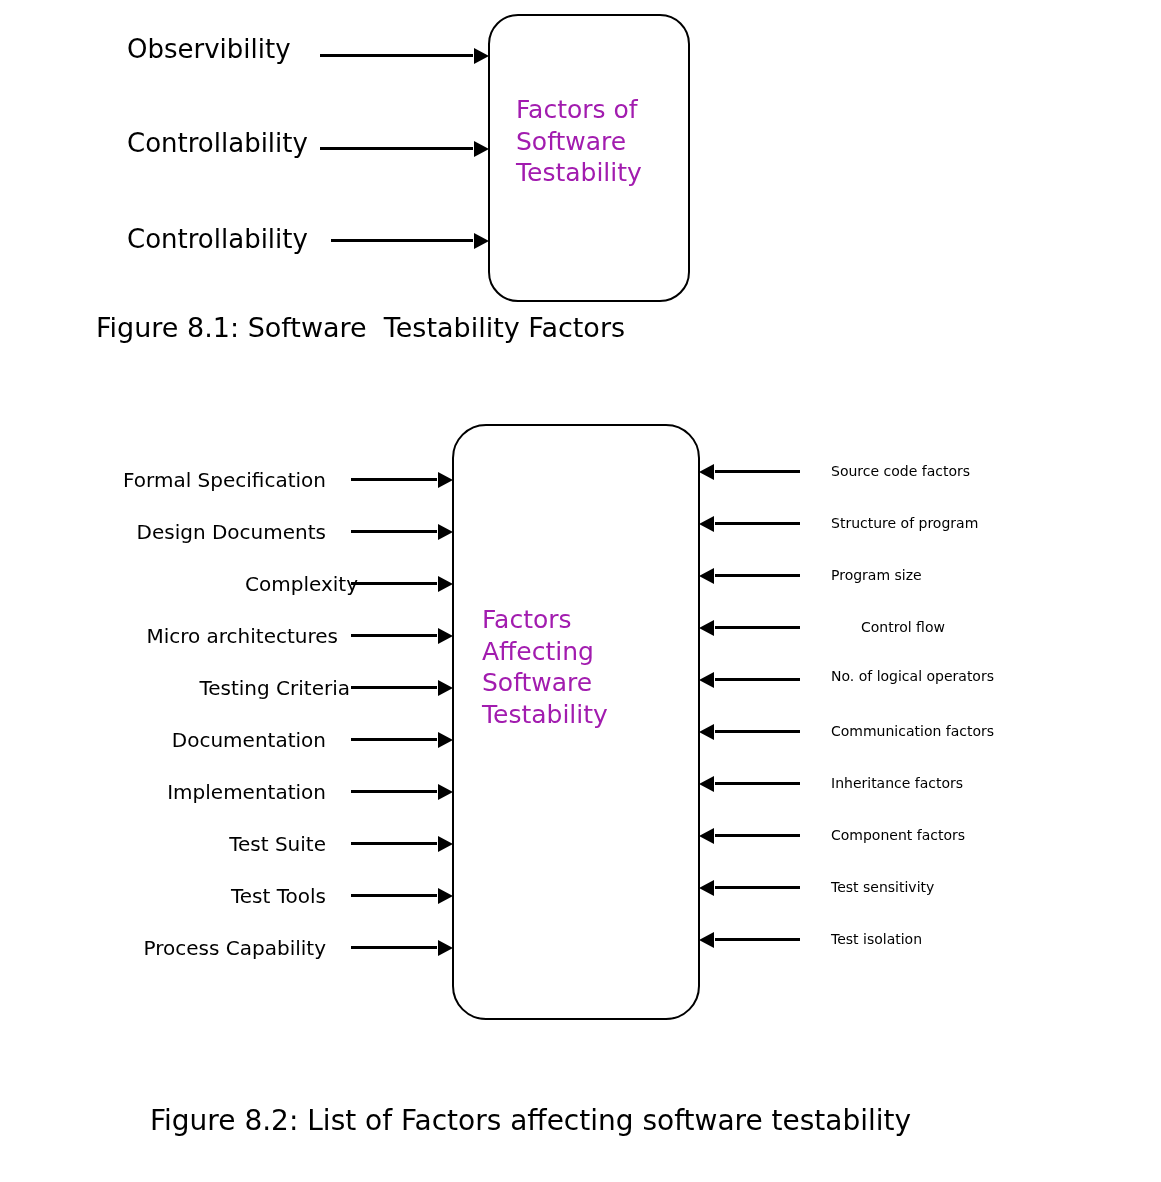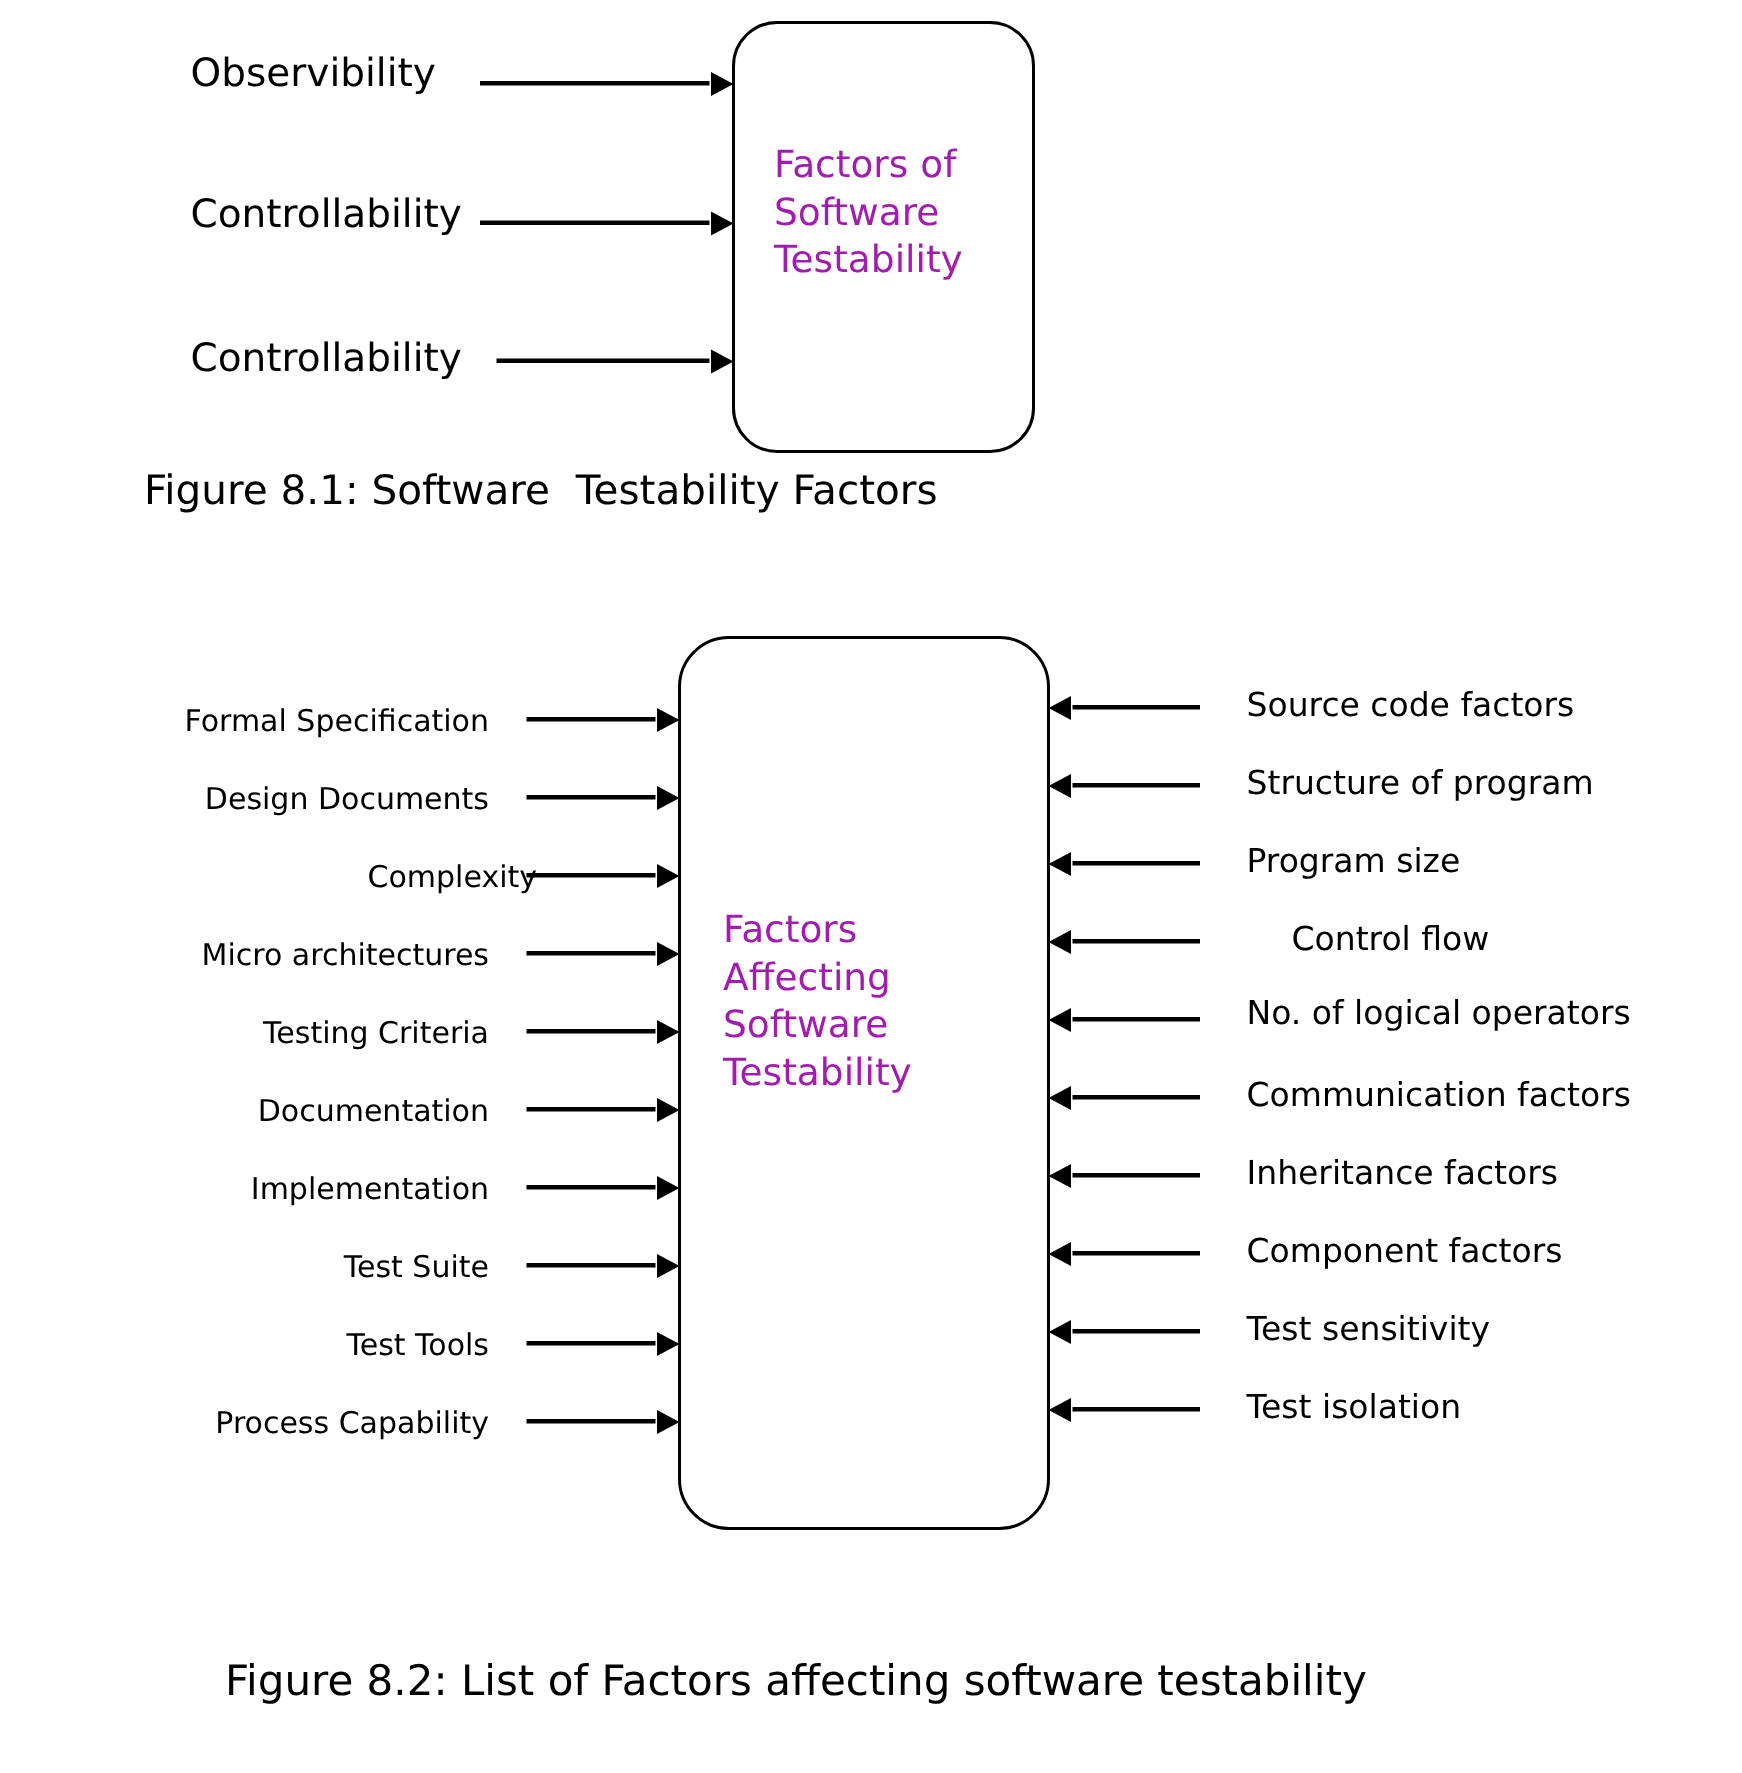--- a/index.html
+++ b/index.html
@@ -69,21 +69,21 @@
   .label-left-big {
     font-size: 26px;
     text-align: left;
   }
   .label-left {
     font-size: 20px;
     text-align: right;
     transform: translateY(-50%);
   }
   .label-right {
-    font-size: 22px;
+    font-size: 14px;
     text-align: right;
     transform: translateY(-50%);
   }
   
   .arrow {
     position: absolute;
     height: 3px;
     background: #000000;
   }
   .arrow::after {
@@ -149,22 +149,22 @@
 
     <div class="proc-box" id="box2"></div>
     <div class="box-text" id="box2-text">Factors
 Affecting
 Software
 Testability</div>
 
     <div class="label label-left" style="left:0px; width:326px; top:480px;">Formal Specification</div>
     <div class="label label-left" style="left:0px; width:326px; top:532px;">Design Documents</div>
     <div class="label label-left" style="left:0px; width:326px; top:584px;margin-left:32px;">Complexity</div>
-    <div class="label label-left" style="left:0px; width:326px; top:636px;">Micro architectures</div>
-    <div class="label label-left" style="left:0px; width:326px; top:688px;">Testing Criteria</div>
+    <div class="label label-left" style="left:0px; width:326px; top:636px;padding-left:12px;">Micro architectures</div>
+    <div class="label label-left" style="left:0px; width:326px; top:688px;padding-left:24px;">Testing Criteria</div>
     <div class="label label-left" style="left:0px; width:326px; top:740px;">Documentation</div>
     <div class="label label-left" style="left:0px; width:326px; top:792px;">Implementation</div>
     <div class="label label-left" style="left:0px; width:326px; top:844px;">Test Suite</div>
     <div class="label label-left" style="left:0px; width:326px; top:896px;">Test Tools</div>
     <div class="label label-left" style="left:0px; width:326px; top:948px;">Process Capability</div>
 
     <div class="arrow to-right" style="left:351px; top:478px; width:86px;"></div>
     <div class="arrow to-right" style="left:351px; top:530px; width:86px;"></div>
     <div class="arrow to-right" style="left:351px; top:582px; width:86px;"></div>
     <div class="arrow to-right" style="left:351px; top:634px; width:86px;"></div>

